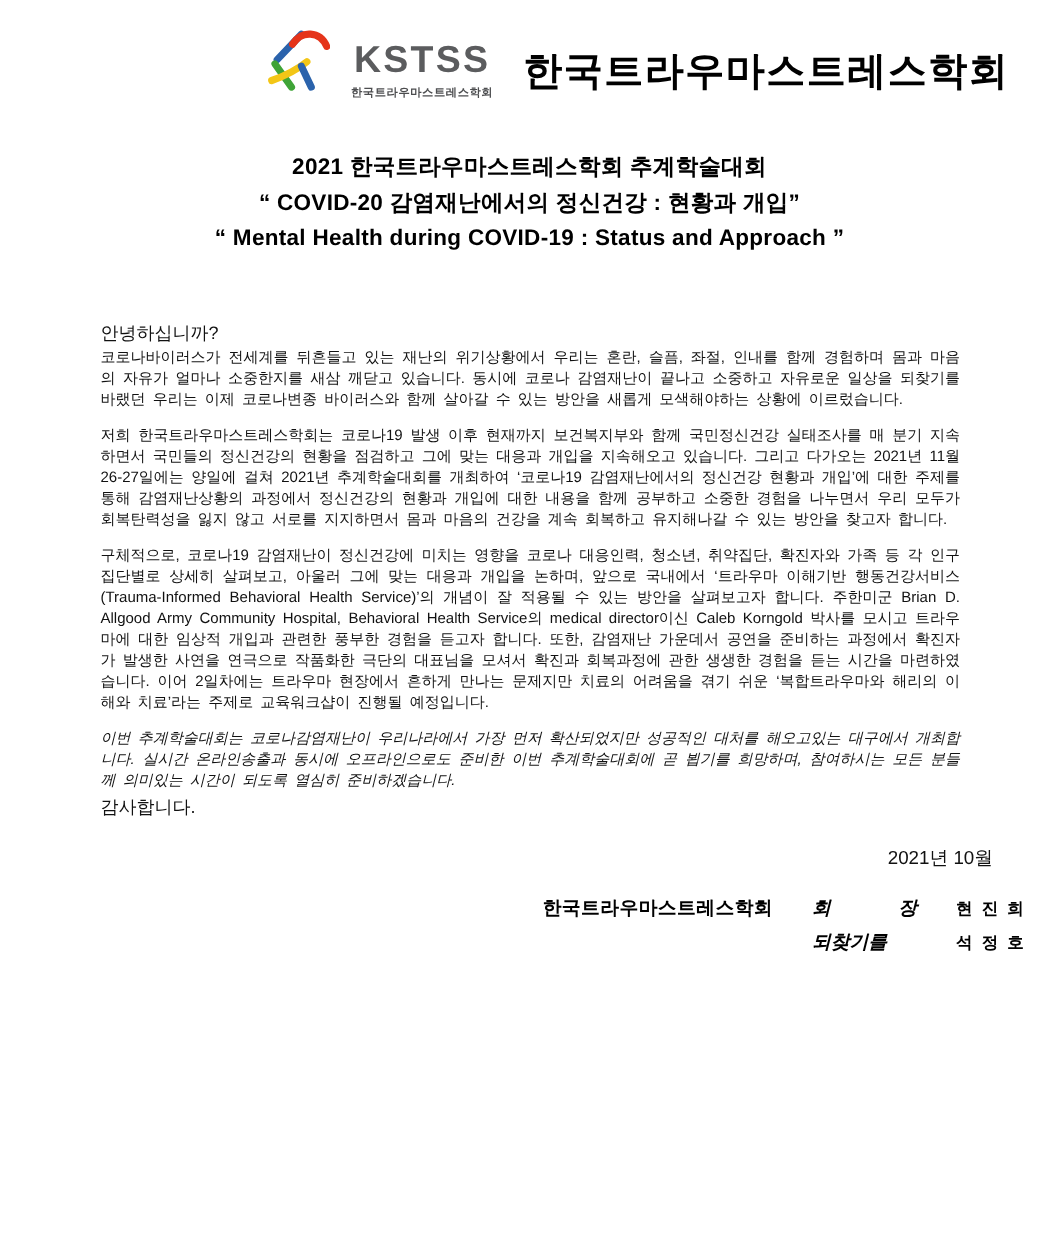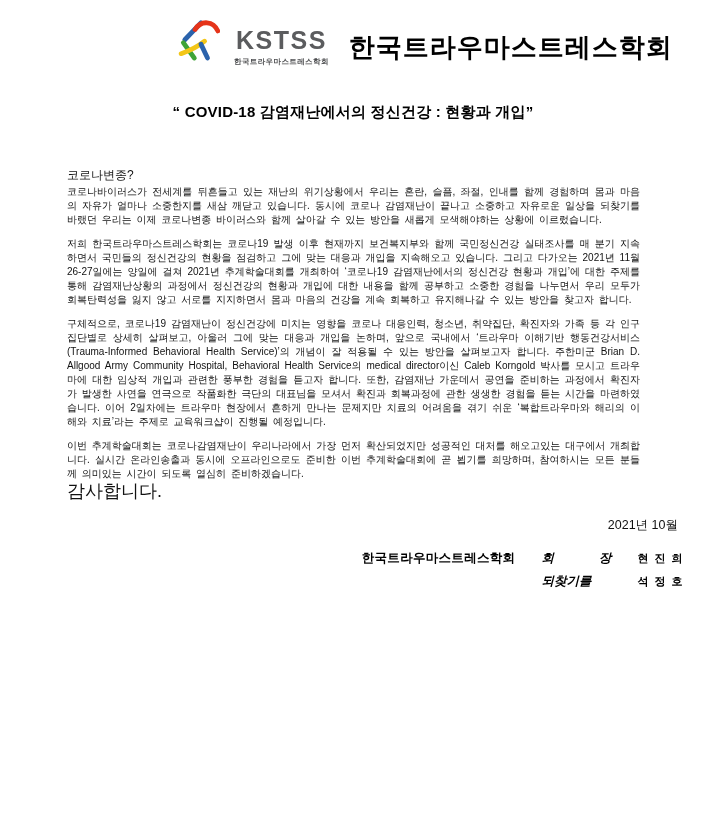--- a/index.html
+++ b/index.html
@@ -49,25 +49,25 @@
 
   
   .body-block { margin: 41px 66px 0 67px; }
   .greeting { font-size: 12px; line-height: 20.5px; }
   .para {
     font-size: 10px; line-height: 14px;
     text-align: justify; word-spacing: 2px;
     margin: 0 0 10px 0;
   }
   .para.first { margin-top: 0; }
-  .para.last { margin-bottom: 0; }
-  .closing { font-size: 18px; line-height: 20.5px; }
+  .para.last { margin-bottom: 0; font-style: italic; }
+  .closing { font-size: 12px; line-height: 20.5px; }
 
   .date-line {
-    margin-top: 15px; padding-right: 28px;
+    margin-top: 15px; padding-right: 44px;
     text-align: right; font-size: 12.5px; color: #111;
   }
 
   
   .signature { display: flex; justify-content: flex-end; padding-right: 22px; margin-top: 16px; }
   .sig-grid {
     display: grid;
     grid-template-columns: auto auto auto;
     column-gap: 26px; row-gap: 6px;
     font-weight: bold; font-size: 12.5px; color: #000;
@@ -94,25 +94,27 @@
       </svg>
     </div>
     <div class="logo-text-block">
       <div class="kstss">KSTSS</div>
       <div class="logo-sub">한국트라우마스트레스학회</div>
     </div>
     <div class="org-title">한국트라우마스트레스학회</div>
   </div>
 
   <div class="title-block">
-    <div class="title-line">“ COVID-18 감염재난에서의 정신건강 : 현황과 개입”</div>
+    <div class="title-line">2021 한국트라우마스트레스학회 추계학술대회</div>
+    <div class="title-line">“ COVID-20 감염재난에서의 정신건강 : 현황과 개입”</div>
+    <div class="title-line">“ Mental Health during COVID-19 : Status and Approach ”</div>
   </div>
 
   <div class="body-block">
-    <div class="greeting">코로나변종?</div>
+    <div class="greeting">안녕하십니까?</div>
     <p class="para first">코로나바이러스가 전세계를 뒤흔들고 있는 재난의 위기상황에서 우리는 혼란, 슬픔, 좌절, 인내를 함께 경험하며 몸과 마음의 자유가 얼마나 소중한지를 새삼 깨닫고 있습니다. 동시에 코로나 감염재난이 끝나고 소중하고 자유로운 일상을 되찾기를 바랬던 우리는 이제 코로나변종 바이러스와 함께 살아갈 수 있는 방안을 새롭게 모색해야하는 상황에 이르렀습니다.</p>
     <p class="para">저희 한국트라우마스트레스학회는 코로나19 발생 이후 현재까지 보건복지부와 함께 국민정신건강 실태조사를 매 분기 지속하면서 국민들의 정신건강의 현황을 점검하고 그에 맞는 대응과 개입을 지속해오고 있습니다. 그리고 다가오는 2021년 11월 26-27일에는 양일에 걸쳐 2021년 추계학술대회를 개최하여 ‘코로나19 감염재난에서의 정신건강 현황과 개입’에 대한 주제를 통해 감염재난상황의 과정에서 정신건강의 현황과 개입에 대한 내용을 함께 공부하고 소중한 경험을 나누면서 우리 모두가 회복탄력성을 잃지 않고 서로를 지지하면서 몸과 마음의 건강을 계속 회복하고 유지해나갈 수 있는 방안을 찾고자 합니다.</p>
     <p class="para">구체적으로, 코로나19 감염재난이 정신건강에 미치는 영향을 코로나 대응인력, 청소년, 취약집단, 확진자와 가족 등 각 인구집단별로 상세히 살펴보고, 아울러 그에 맞는 대응과 개입을 논하며, 앞으로 국내에서 ‘트라우마 이해기반 행동건강서비스(Trauma-Informed Behavioral Health Service)’의 개념이 잘 적용될 수 있는 방안을 살펴보고자 합니다. 주한미군 Brian D. Allgood Army Community Hospital, Behavioral Health Service의 medical director이신 Caleb Korngold 박사를 모시고 트라우마에 대한 임상적 개입과 관련한 풍부한 경험을 듣고자 합니다. 또한, 감염재난 가운데서 공연을 준비하는 과정에서 확진자가 발생한 사연을 연극으로 작품화한 극단의 대표님을 모셔서 확진과 회복과정에 관한 생생한 경험을 듣는 시간을 마련하였습니다. 이어 2일차에는 트라우마 현장에서 흔하게 만나는 문제지만 치료의 어려움을 겪기 쉬운 ‘복합트라우마와 해리의 이해와 치료’라는 주제로 교육워크샵이 진행될 예정입니다.</p>
     <p class="para last">이번 추계학술대회는 코로나감염재난이 우리나라에서 가장 먼저 확산되었지만 성공적인 대처를 해오고있는 대구에서 개최합니다. 실시간 온라인송출과 동시에 오프라인으로도 준비한 이번 추계학술대회에 곧 뵙기를 희망하며, 참여하시는 모든 분들께 의미있는 시간이 되도록 열심히 준비하겠습니다.</p>
     <div class="closing">감사합니다.</div>
   </div>
 
   <div class="date-line">2021년 10월</div>
 
   <div class="signature">

